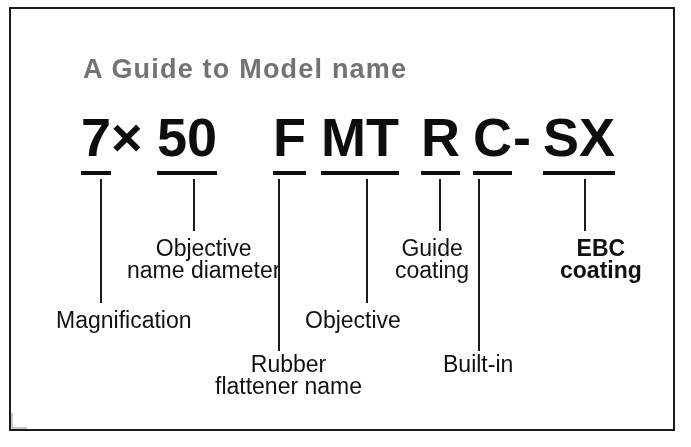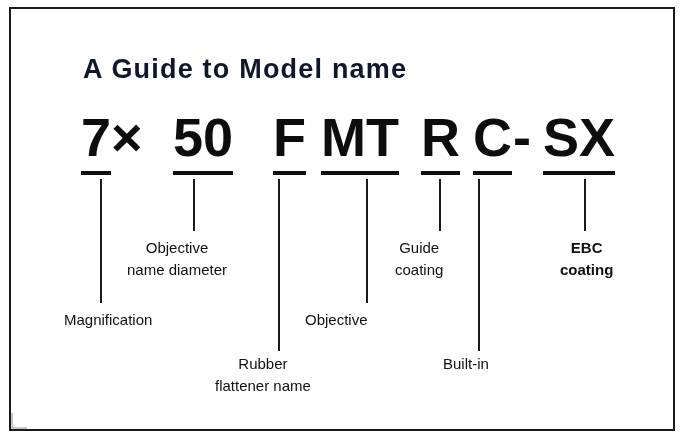--- a/index.html
+++ b/index.html
@@ -29,21 +29,21 @@
     background: #ffffff;
     box-sizing: border-box;
   }
   .title {
     position: absolute;
     left: 72px;
     top: 45px;
     font-size: 27px;
     font-weight: bold;
     letter-spacing: 1.2px;
-    color: #0f172a;
+    color: #737373;
     white-space: nowrap;
   }
 
   
   .model-row {
     position: absolute;
     left: 70px;
     top: 96px;
     width: 560px;
     height: 70px;
@@ -72,21 +72,21 @@
   
   .leader {
     position: absolute;
     width: 2px;
     background: #1a1a1a;
   }
 
   
   .label {
     position: absolute;
-    font-size: 15px;
+    font-size: 23px;
     color: #111111;
     line-height: 22px;
     text-align: center;
     white-space: nowrap;
   }
   .label .ln { display: block; }
   .corner {
     position: absolute;
     left: 0;
     bottom: 0;
@@ -101,32 +101,32 @@
 <body>
 
 <div class="page">
   <div class="frame">
 
     <div class="title">A Guide to Model name</div>
 
     <div class="model-row" id="model-row">
         <span class="token underlined" style="left: 0px;">7</span>
         <span class="token no-underline" style="left: 30px;">×</span>
-        <span class="token underlined" style="left: 92px;">50</span>
+        <span class="token underlined" style="left: 76px;">50</span>
         <span class="token underlined" style="left: 192px;">F</span>
         <span class="token underlined" style="left: 240px;">MT</span>
         <span class="token underlined" style="left: 340px;">R</span>
         <span class="token underlined" style="left: 392px;">C</span>
         <span class="token no-underline" style="left: 432px;">-</span>
         <span class="token underlined" style="left: 462px;">SX</span>
       </div>
 
     <div id="callout-layer">
         <div class="leader" style="left: 89px; top: 170px; height: 124px;"></div>
-        <div class="label" style="left: 45px; top: 300px; margin-left: 8px;">
+        <div class="label" style="left: 45px; top: 300px;">
           <span class="ln">Magnification</span>
         </div>
         <div class="leader" style="left: 182px; top: 170px; height: 52px;"></div>
         <div class="label" style="left: 116px; top: 228px;">
           <span class="ln">Objective</span>
           <span class="ln">name diameter</span>
         </div>
         <div class="leader" style="left: 267px; top: 170px; height: 172px;"></div>
         <div class="label" style="left: 204px; top: 344px;">
           <span class="ln">Rubber</span>

